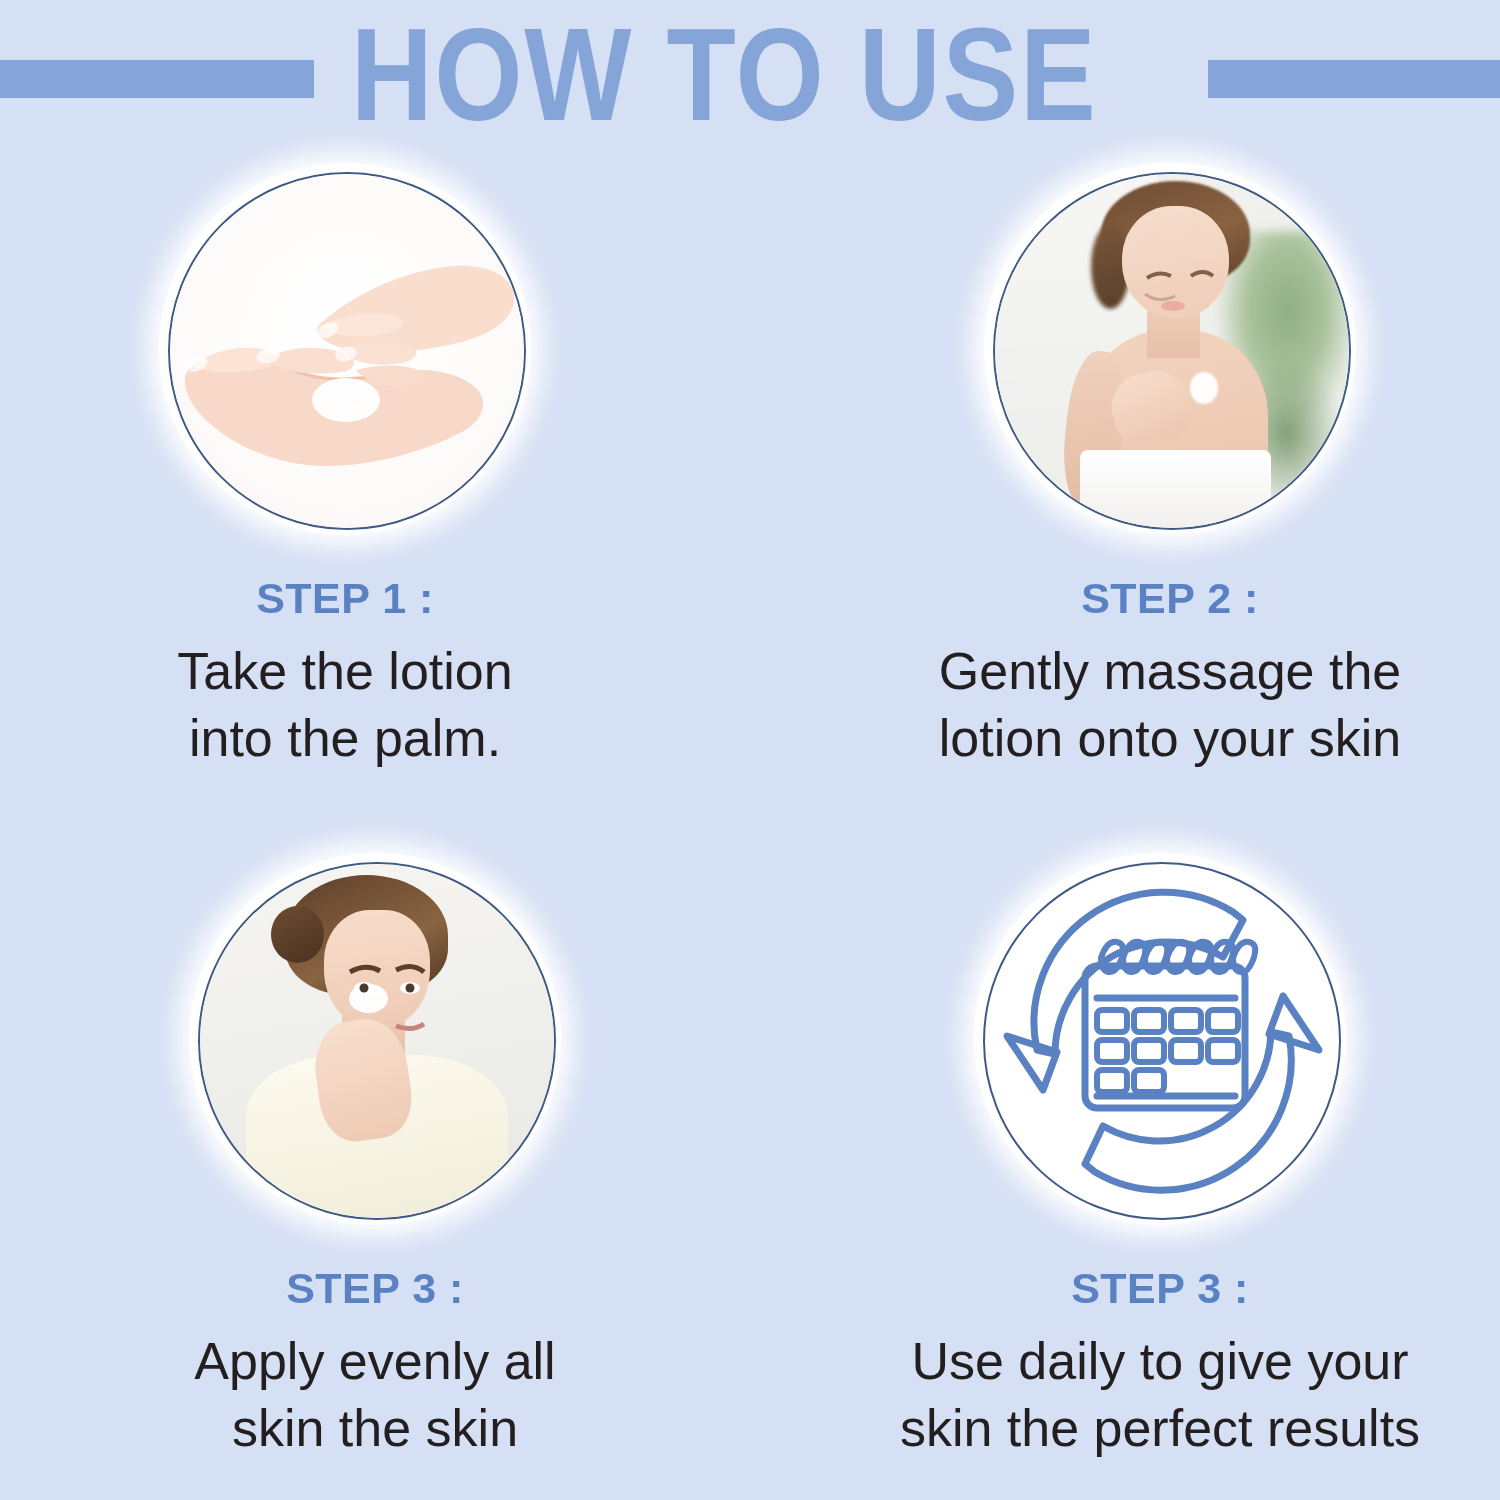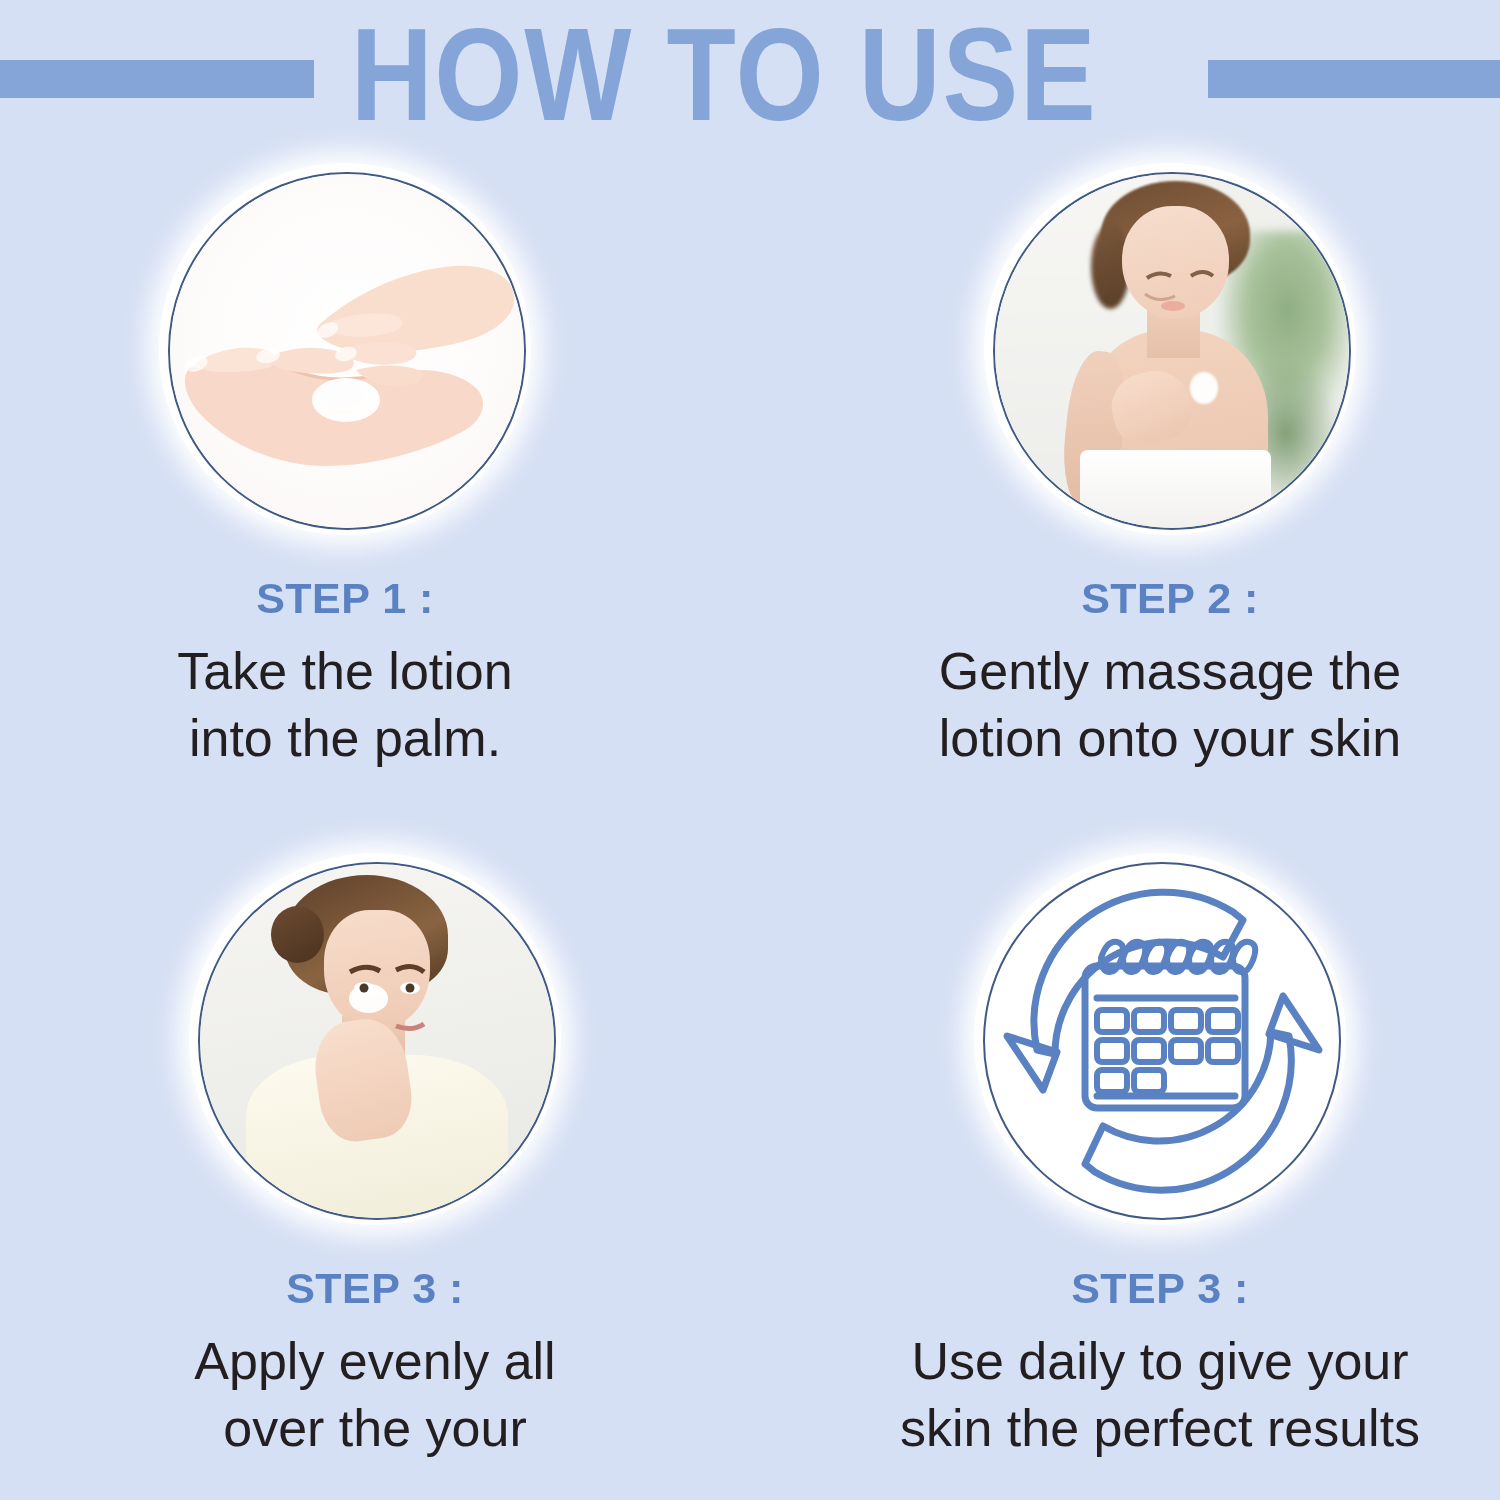--- a/index.html
+++ b/index.html
@@ -260,21 +260,21 @@
             <circle cx="164" cy="124" r="4.5" fill="#4a3a2c"></circle>
             <ellipse cx="210" cy="124" rx="10" ry="6" fill="#ffffff"></ellipse>
             <circle cx="210" cy="124" r="4.5" fill="#4a3a2c"></circle>
             <path d="M196 162 q16 6 28 -2" stroke="#c9837c" stroke-width="5" fill="none"></path>
           </svg>
         </div>
       </div>
     </div>
     <div class="step-label">STEP 3 :</div>
     <div class="step-desc">Apply evenly all
-over the your</div>
+skin the skin</div>
   </div>
 
   <div class="step" id="step-3">
     <div class="circle-wrap">
       <div class="circle-inner">
         <div class="media">
           <svg viewBox="0 0 354 354" width="354" height="354" style="position:absolute;inset:0;">
             <g fill="none" stroke="#5a82c2" stroke-width="7" stroke-linecap="round" stroke-linejoin="round">
 
               <path d="M70 190

